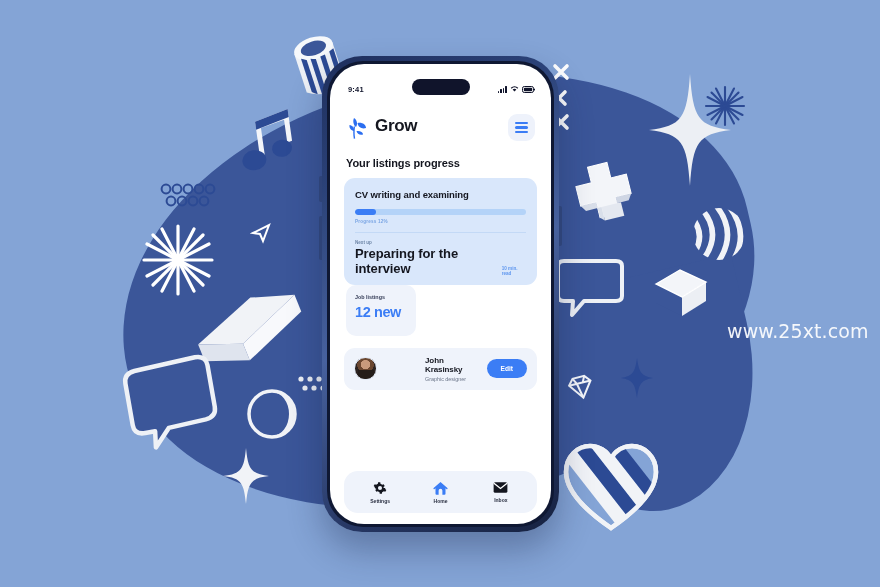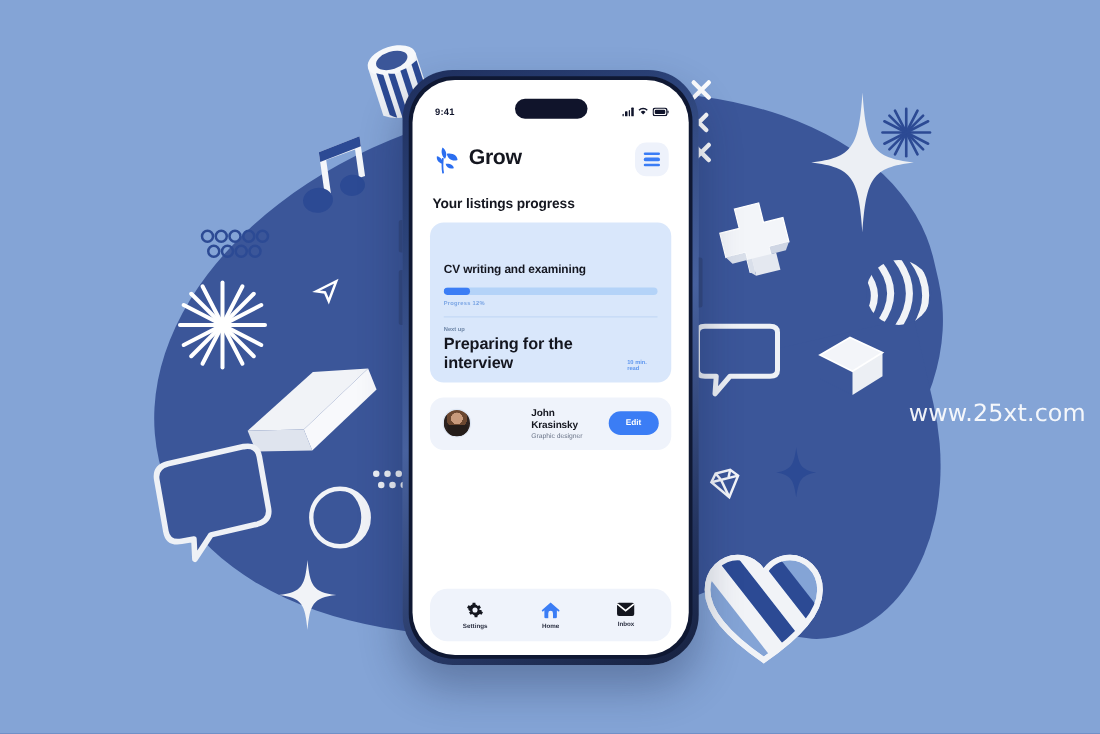--- a/index.html
+++ b/index.html
@@ -123,21 +123,21 @@
   .section-title {
     font-size:11px; font-weight:700; color:#14161f;
     margin:16px 0 9px 2px; letter-spacing:-.1px;
   }
 
   
   .progress-card {
     background:#d9e7fb; border-radius:11px;
     padding:11px 11px 9px 11px;
   }
-  .pc-title { font-size:9.5px; font-weight:700; color:#14161f; letter-spacing:-.1px;margin-top:21px; }
+  .pc-title { font-size:9.5px; font-weight:700; color:#14161f; letter-spacing:-.1px; }
   .pc-bar {
     margin-top:9px; height:5.5px; border-radius:4px;
     background:#b4d3f8; position:relative; overflow:hidden;
   }
   .pc-bar-fill { height:100%; border-radius:4px; background:#3b7df5; }
   .pc-prog-label {
     margin-top:4px; font-size:4.6px; font-weight:600;
     color:#7aa5e4; letter-spacing:.2px;
   }
   .pc-div { height:1px; background:#c3d9f6; margin:8px 0 7px 0; }
@@ -507,20 +507,24 @@
           <div class="pc-next-row">
             <div>
               <div class="pc-kicker">Next up</div>
               <div class="pc-next-title">Preparing for the interview</div>
             </div>
             <div class="pc-read">10 min. read</div>
           </div>
         </div>
 
         <div class="rec-row" id="rec-row">
+            <div class="rec-card">
+              <div class="rec-label">Job listings</div>
+              <div class="rec-value">12 new</div>
+            </div>
           </div>
 
         <div class="profile">
           <div class="avatar"></div>
           <div class="p-meta">
             <div class="p-name">John Krasinsky</div>
             <div class="p-role">Graphic designer</div>
           </div>
           <button class="edit-btn">Edit</button>
         </div>

